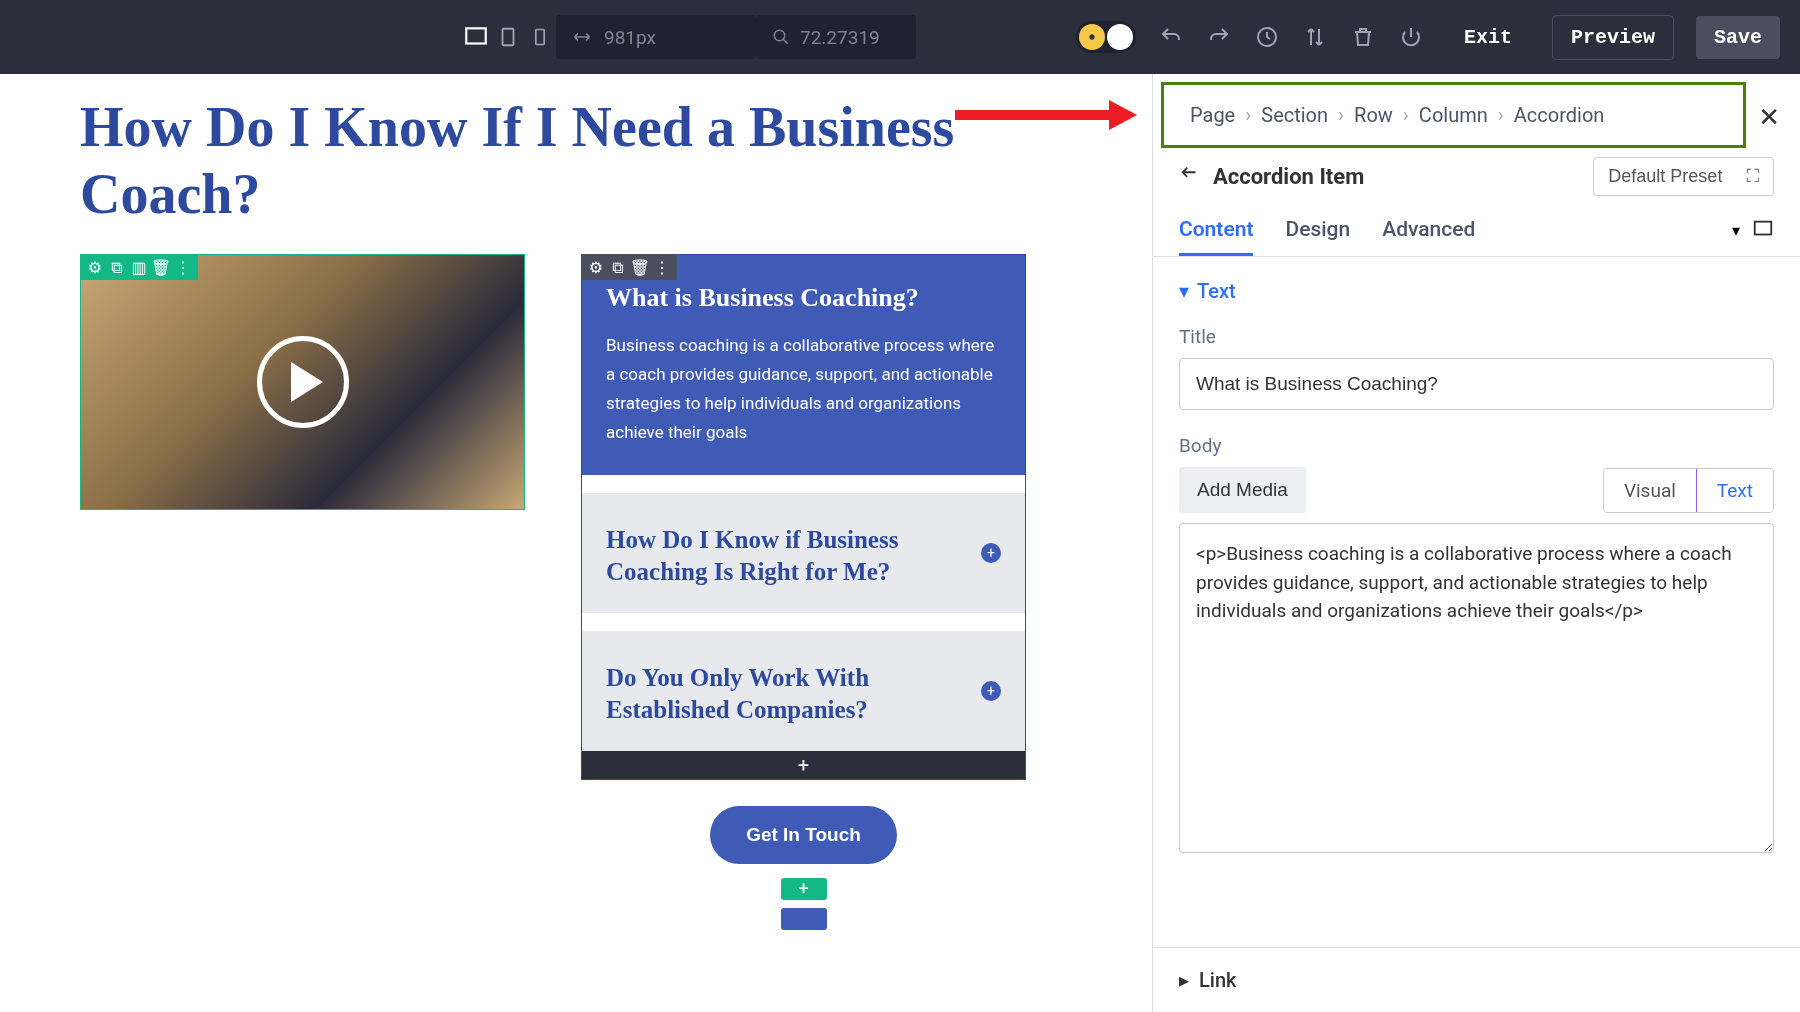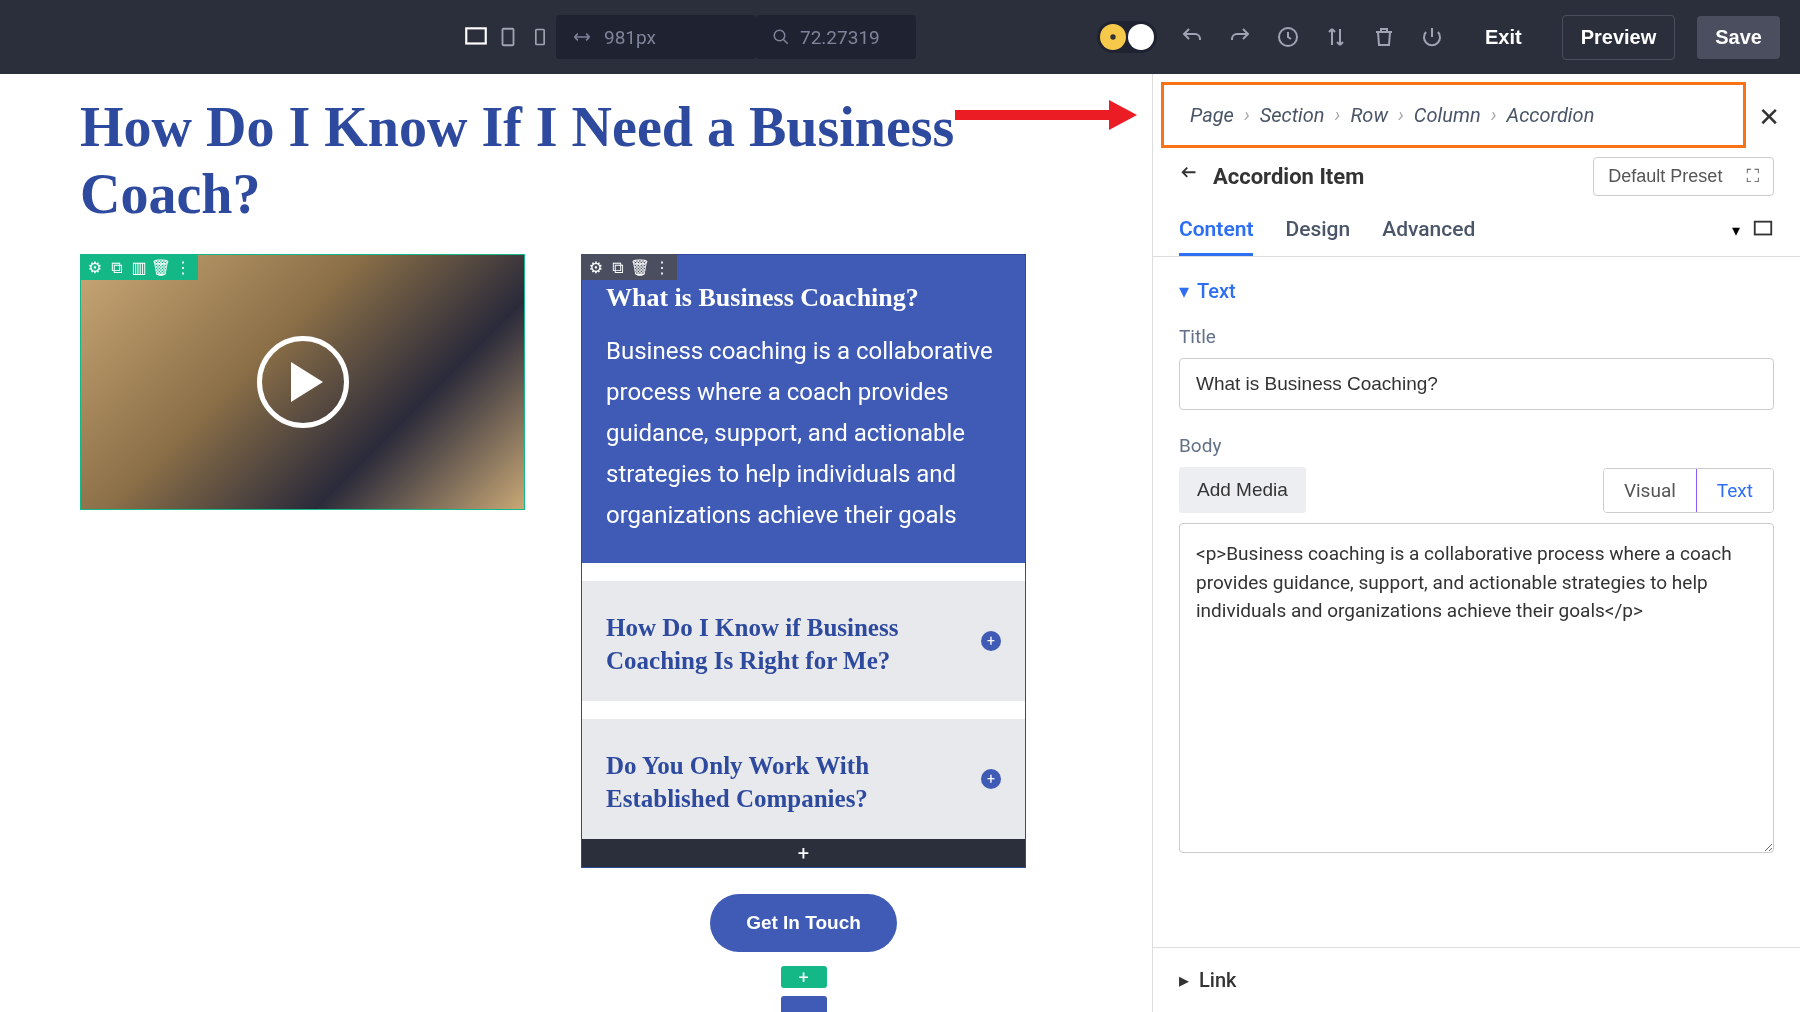--- a/index.html
+++ b/index.html
@@ -10,21 +10,21 @@
 .device-btn { width: 32px; height: 32px; display: flex; align-items: center; justify-content: center; cursor: pointer; }
 .device-btn svg { stroke: #9fa3b3; }
 .device-btn.active svg { stroke: #fff; }
 .size-box { background: #1f2230; border-radius: 4px; height: 44px; display: flex; align-items: center; padding: 0 16px; gap: 12px; color: #7e8499; font-size: 19px; width: 200px; }
 .zoom-box { background: #1f2230; border-radius: 4px; height: 44px; display: flex; align-items: center; padding: 0 16px; gap: 10px; color: #7e8499; font-size: 19px; width: 160px; }
 .topbar-right { margin-left: auto; display: flex; align-items: center; gap: 22px; }
 .toggle-wrap { display: flex; align-items: center; background: #1f2230; border-radius: 20px; padding: 3px; }
 .toggle-sun { width: 26px; height: 26px; background: #f7c94b; border-radius: 50%; display: flex; align-items: center; justify-content: center; }
 .toggle-moon { width: 26px; height: 26px; background: #fff; border-radius: 50%; margin-left: 2px; }
 .tb-icon { color: #9fa3b3; cursor: pointer; width: 26px; height: 26px; display: flex; align-items: center; justify-content: center; }
-.tb-btn { background: transparent; border: none; color: #fff; font-size: 20px; font-weight: 600; padding: 10px 18px; cursor: pointer; }
+.tb-btn { background: transparent; border: none; color: #fff; font-size: 20px; font-weight: 600; padding: 10px 18px; cursor: pointer; font-family: Liberation Mono, monospace; }
 .tb-btn.preview { border: 1px solid #4a4e5f; border-radius: 4px; }
 .tb-btn.save { background: #4a4e5f; border-radius: 4px; }
 
 .main { display: flex; height: calc(100% - 74px); }
 .canvas { flex: 1; padding: 20px 80px; overflow: hidden; position: relative; }
 .page-title { font-family: Georgia, 'Times New Roman', serif; font-size: 56px; font-weight: 700; color: #2e4a9e; line-height: 1.2; margin-bottom: 26px; }
 .cols { display: flex; gap: 56px; }
 .col-left { width: 445px; }
 .col-right { width: 445px; }
 
@@ -33,35 +33,35 @@
 .vtb-icon { color: #fff; width: 18px; height: 18px; display: flex; align-items: center; justify-content: center; }
 .video-img { width: 100%; height: 254px; background: linear-gradient(135deg, #c9a876 0%, #8b6f47 40%, #2a2a3a 70%, #c9a876 100%); position: relative; display: block; }
 .play-btn { position: absolute; top: 50%; left: 50%; transform: translate(-50%, -50%); width: 92px; height: 92px; border: 5px solid #fff; border-radius: 50%; display: flex; align-items: center; justify-content: center; }
 .play-tri { width: 0; height: 0; border-left: 32px solid #fff; border-top: 20px solid transparent; border-bottom: 20px solid transparent; margin-left: 8px; }
 .desc-text { color: #666; font-size: 19px; line-height: 1.8; margin-top: 34px; }
 
 .accordion { border: 1px solid #2e4a9e; position: relative; }
 .acc-toolbar { position: absolute; top: -1px; left: -1px; background: #4a4e5f; display: flex; gap: 4px; padding: 4px 6px; z-index: 2; }
 .acc-item { background: #3f5bb5; color: #fff; padding: 28px 24px; }
 .acc-title { font-family: Georgia, serif; font-size: 26px; font-weight: 700; margin-bottom: 18px; }
-.acc-body { font-size: 24px; line-height: 1.7; }
+.acc-body { font-size: 17px; line-height: 1.7; }
 .acc-closed { background: #e8e9ec; padding: 24px; margin-top: 18px; display: flex; justify-content: space-between; align-items: center; }
 .acc-closed-title { font-family: Georgia, serif; font-size: 25px; font-weight: 700; color: #2e4a9e; line-height: 1.3; padding-right: 20px; margin-top: 7px; }
 .acc-plus { width: 20px; height: 20px; background: #3f5bb5; border-radius: 50%; color: #fff; display: flex; align-items: center; justify-content: center; font-size: 14px; flex-shrink: 0; }
 .add-bar { background: #2b2e3b; color: #fff; text-align: center; padding: 2px; font-size: 20px; cursor: pointer; }
 .cta-btn { background: #3f5bb5; color: #fff; border: none; border-radius: 40px; padding: 18px 36px; font-size: 19px; font-weight: 600; margin-top: 26px; cursor: pointer; display: block; margin-left: auto; margin-right: auto; }
 .badge-green { background: #13b886; color: #fff; width: 46px; height: 22px; border-radius: 3px; display: flex; align-items: center; justify-content: center; margin: 14px auto 0; font-size: 18px; }
 .badge-blue { background: #3f5bb5; color: #fff; width: 46px; height: 22px; border-radius: 3px; display: flex; align-items: center; justify-content: center; margin: 8px auto 0; }
 
 .arrow { position: absolute; top: 36px; left: 955px; }
 .arrow-line { width: 160px; height: 10px; background: #ec1c24; }
 .arrow-head { position: absolute; right: -22px; top: -10px; width: 0; height: 0; border-left: 28px solid #ec1c24; border-top: 15px solid transparent; border-bottom: 15px solid transparent; }
 
 .sidebar { width: 648px; border-left: 1px solid #ddd; display: flex; flex-direction: column; overflow: hidden; }
-.bc-wrap { padding: 18px 26px; display: flex; justify-content: space-between; align-items: center; border: 3px solid #f97316; margin: 8px 12px 0 8px; font-style: italic; }
+.bc-wrap { padding: 18px 26px; display: flex; justify-content: space-between; align-items: center; border: 3px solid #4d7c0f; margin: 8px 12px 0 8px; }
 .breadcrumb { display: flex; gap: 10px; align-items: center; color: #4a5568; font-size: 20px; }
 .bc-sep { color: #aaa; }
 .close-x { font-size: 26px; cursor: pointer; margin-right: 4px; color: #333; }
 .panel-header { display: flex; justify-content: space-between; align-items: center; padding: 9px 26px; }
 .ph-left { display: flex; align-items: center; gap: 12px; }
 .ph-title { font-size: 22px; font-weight: 700; color: #333; }
 .preset-btn { border: 1px solid #ccc; border-radius: 4px; padding: 8px 14px; font-size: 18px; color: #555; background: #fff; cursor: pointer; display: flex; align-items: center; gap: 24px; }
 .tabs { display: flex; gap: 32px; padding: 0 26px; border-bottom: 1px solid #ddd; }
 .tab { padding: 12px 0; font-size: 21px; color: #4a5568; cursor: pointer; font-weight: 500; }
 .tab.active { color: #2e6ff2; border-bottom: 3px solid #2e6ff2; font-weight: 600; }

